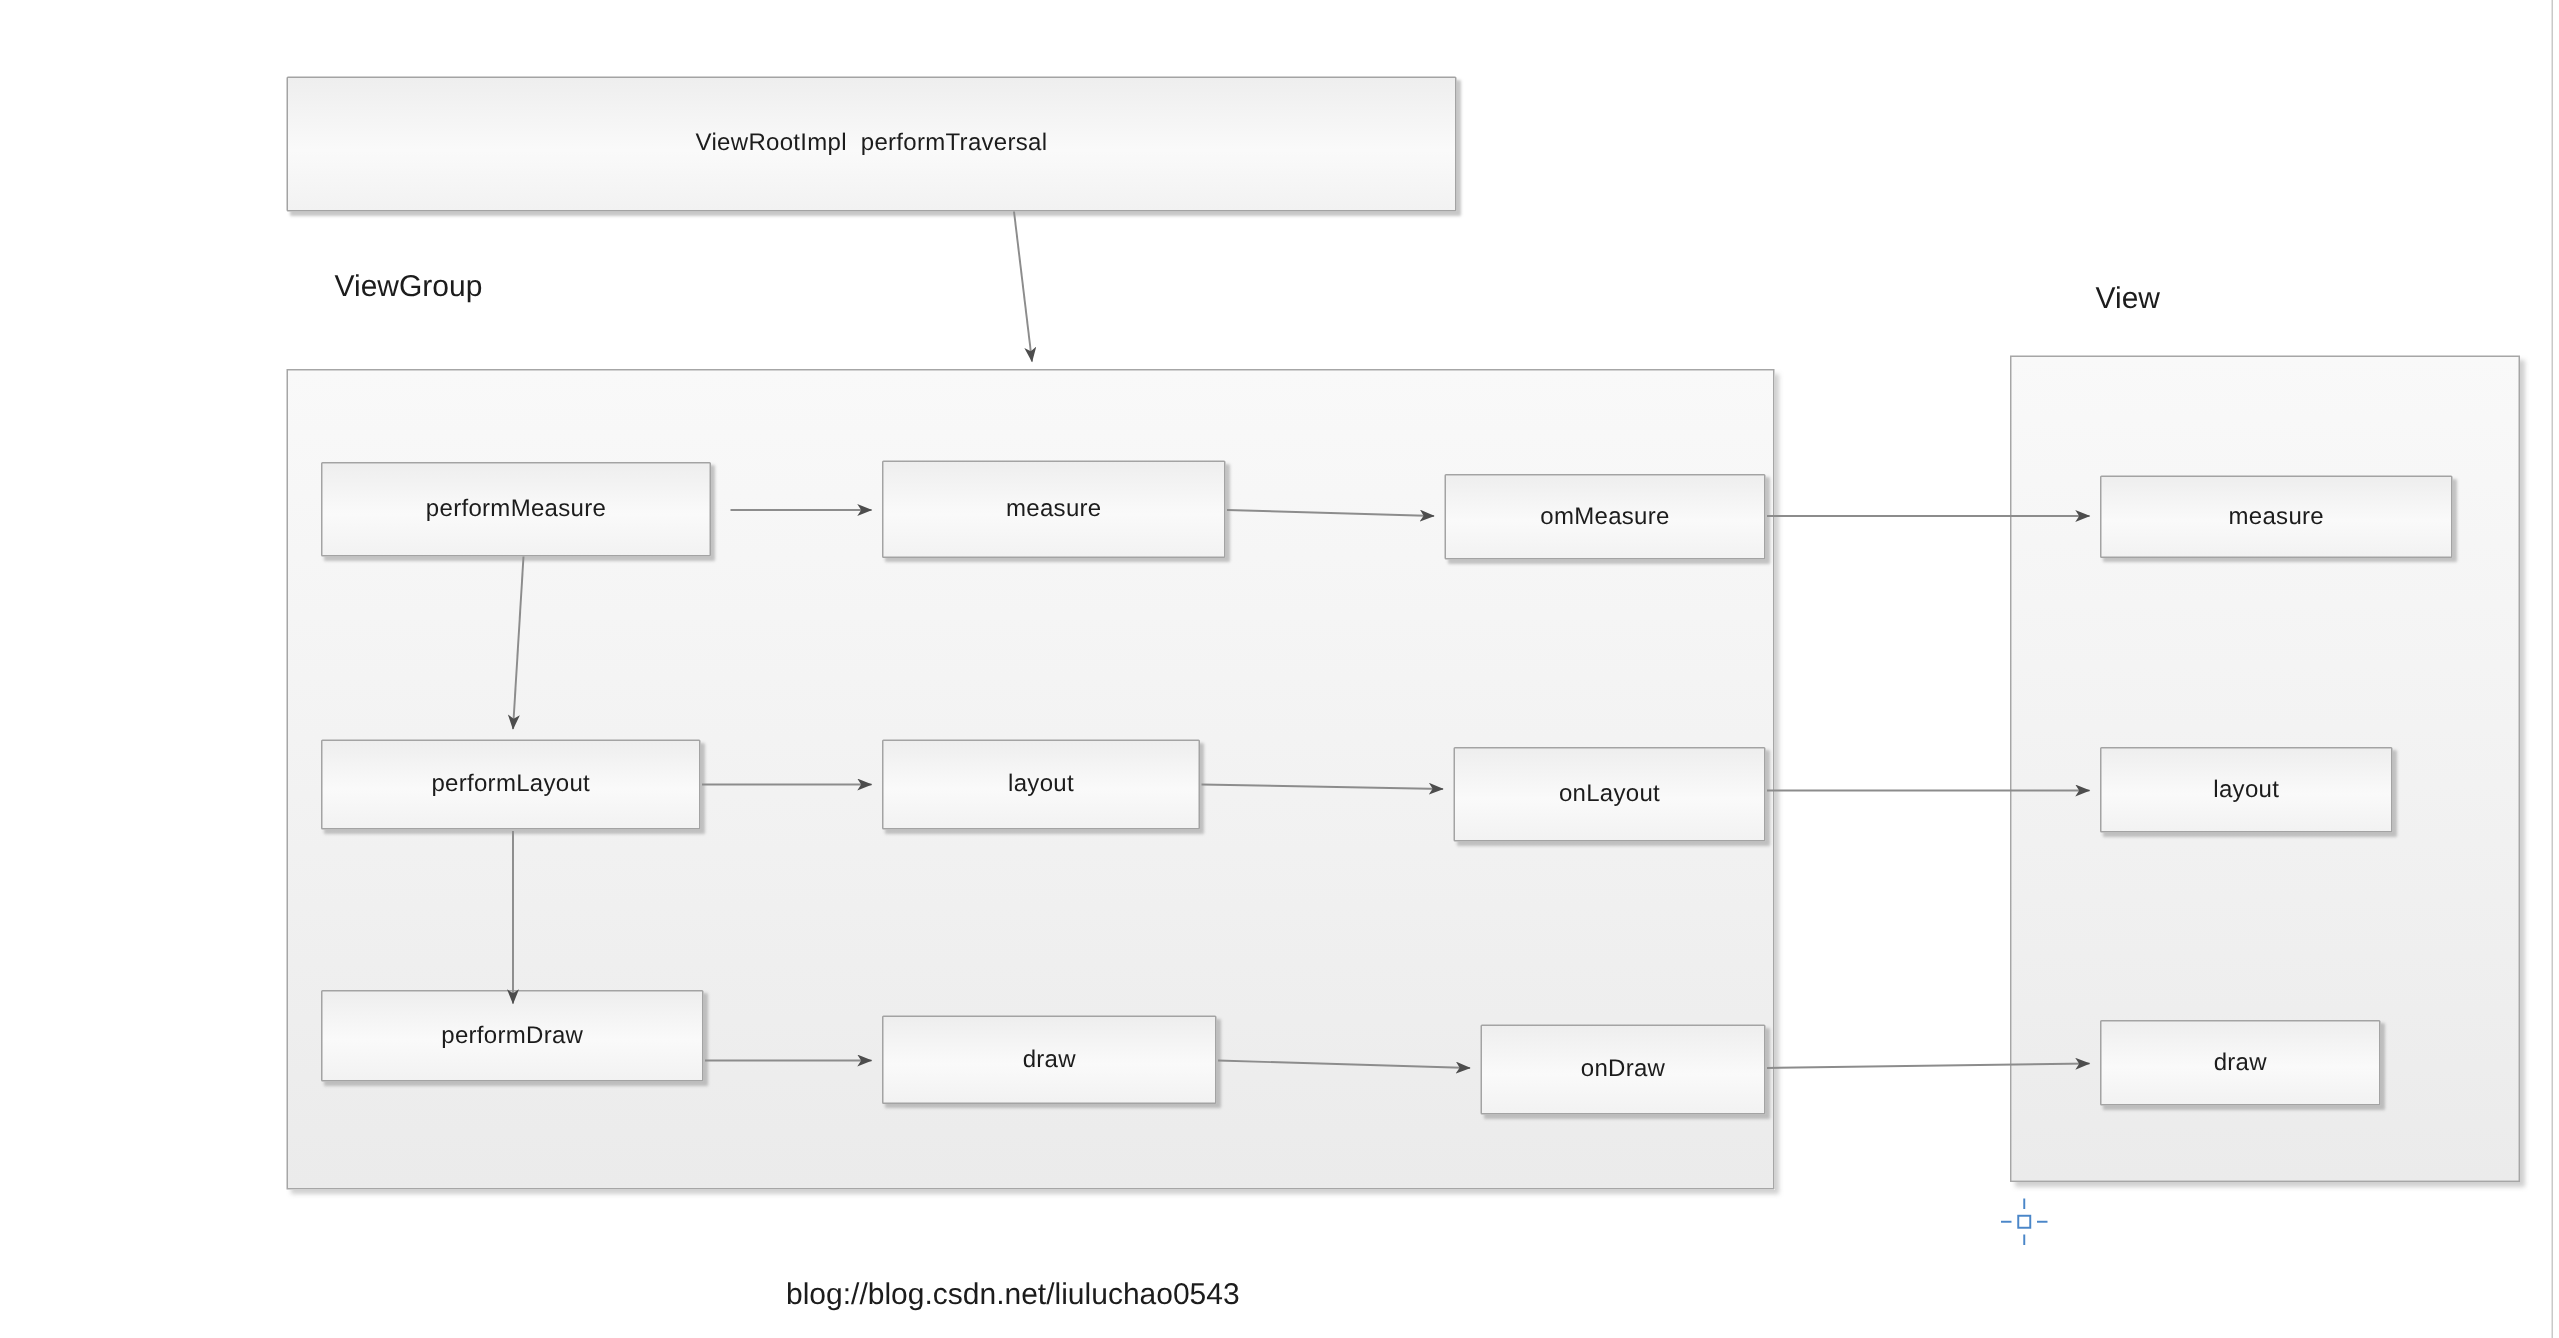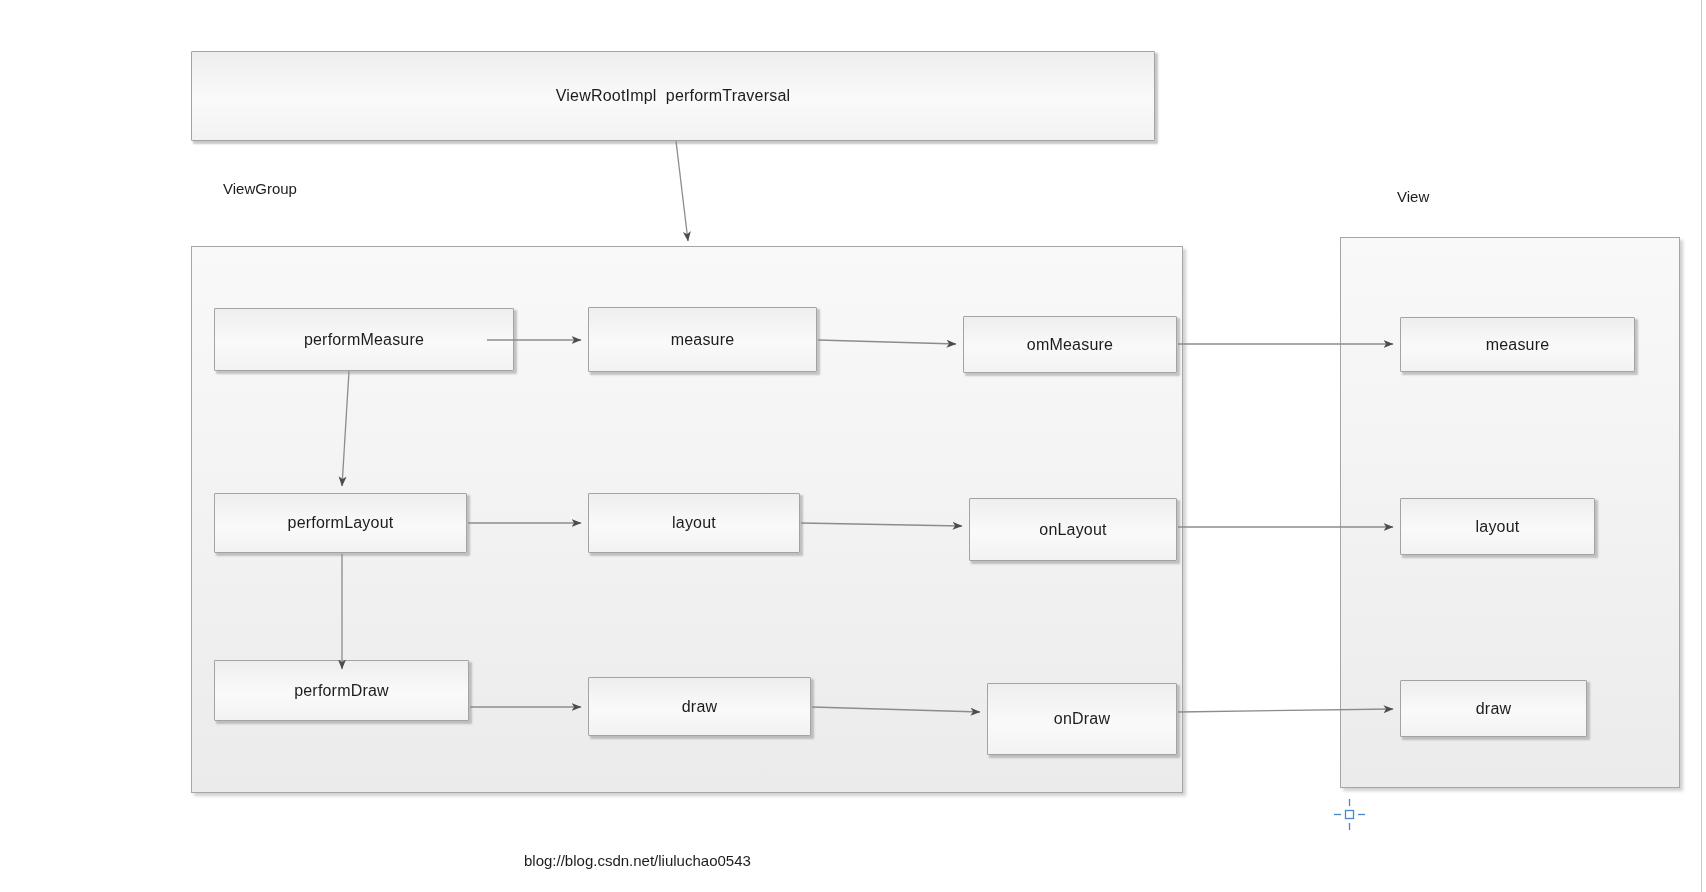--- a/index.html
+++ b/index.html
@@ -35,21 +35,21 @@
   .node-label{
     font-size:16px;
     color:var(--text,#1c1c1c);
     white-space:pre;
     letter-spacing:0.2px;
   }
 
   
   .caption{
     position:absolute;
-    font-size:15px;
+    font-size:20px;
     color:var(--text,#1c1c1c);
     z-index:2;
     white-space:pre;
   }
 
   
   svg.wires{
     position:absolute;left:0;top:0;width:1706px;height:892px;
     z-index:3;pointer-events:none;
   }
@@ -62,29 +62,29 @@
     background:#c9c9c9;z-index:0;
   }
 </style>
 </head>
 <body>
 
 <div class="stage">
 
   <div class="window-edge"></div>
 
-  <div class="node" style="left:191px;top:51px;width:964px;height:90px;">
+  <div class="node" style="left:191px;top:51px;width:780px;height:90px;">
     <span class="node-label">ViewRootImpl  performTraversal</span>
   </div>
 
   <div class="caption" style="left:223px;top:180px;">ViewGroup</div>
 
   <div class="frame" style="left:191px;top:246px;width:992px;height:547px;"></div>
 
-  <div class="node" style="left:214px;top:308px;width:300px;height:63px;">
+  <div class="node" style="left:214px;top:308px;width:260px;height:63px;">
     <span class="node-label">performMeasure</span>
   </div>
   <div class="node" style="left:588px;top:307px;width:229px;height:65px;">
     <span class="node-label">measure</span>
   </div>
   <div class="node" style="left:214px;top:493px;width:253px;height:60px;">
     <span class="node-label">performLayout</span>
   </div>
 
   <div class="node" style="left:963px;top:316px;width:214px;height:57px;">
@@ -96,21 +96,21 @@
   <div class="node" style="left:969px;top:498px;width:208px;height:63px;">
     <span class="node-label">onLayout</span>
   </div>
 
   <div class="node" style="left:214px;top:660px;width:255px;height:61px;">
     <span class="node-label">performDraw</span>
   </div>
   <div class="node" style="left:588px;top:677px;width:223px;height:59px;">
     <span class="node-label">draw</span>
   </div>
-  <div class="node" style="left:987px;top:683px;width:190px;height:72px;">
+  <div class="node" style="left:987px;top:683px;width:190px;height:60px;">
     <span class="node-label">onDraw</span>
   </div>
 
   <div class="caption" style="left:1397px;top:188px;">View</div>
 
   <div class="frame" style="left:1340px;top:237px;width:340px;height:551px;"></div>
 
   <div class="node" style="left:1400px;top:317px;width:235px;height:55px;">
     <span class="node-label">measure</span>
   </div>

